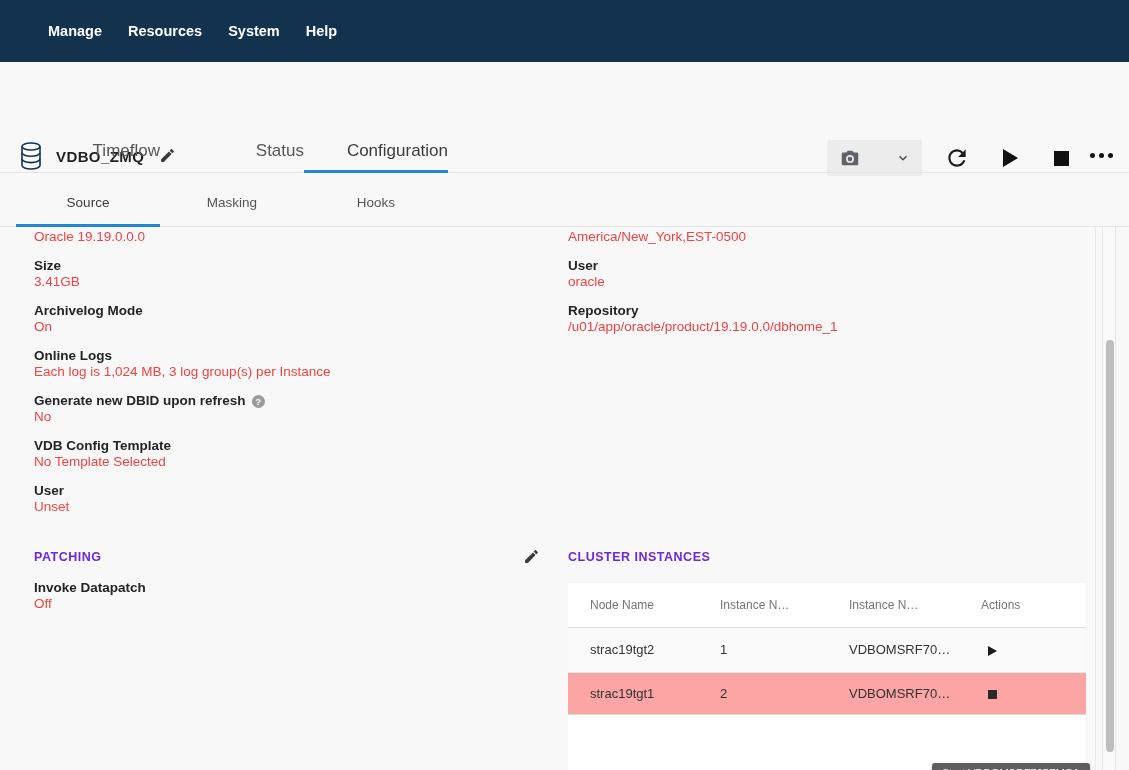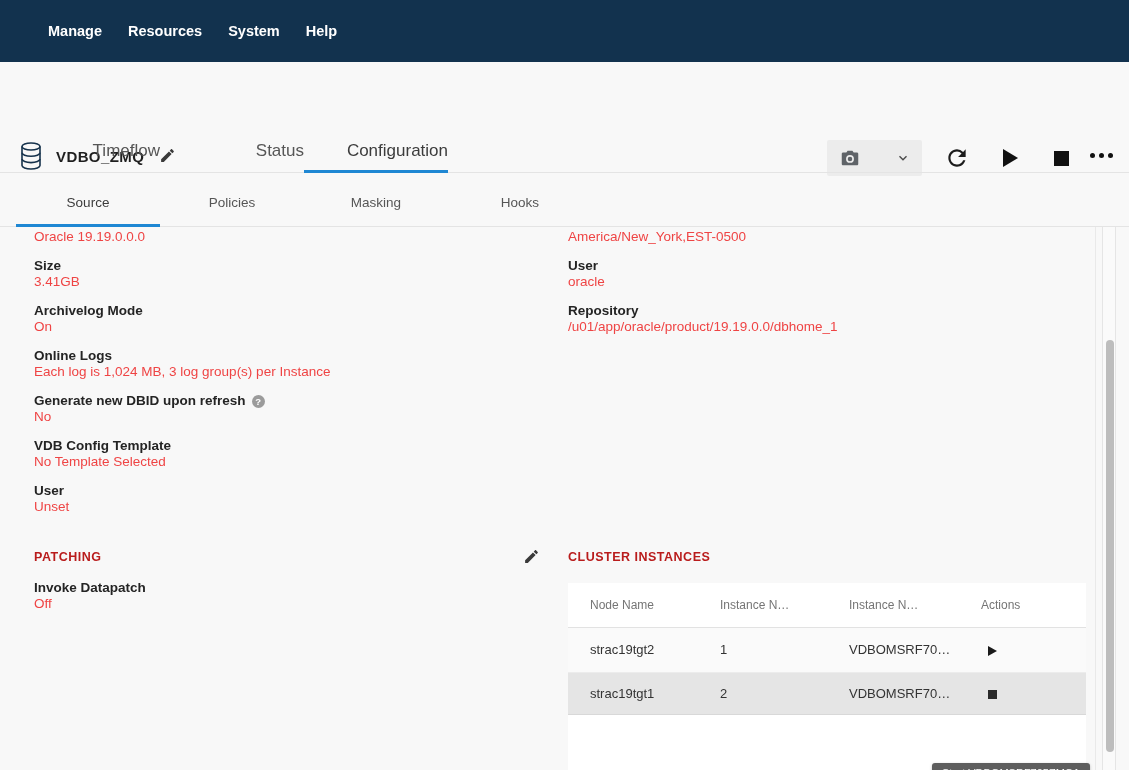--- a/index.html
+++ b/index.html
@@ -45,32 +45,32 @@
   
   .col-left{position:absolute;left:34px;top:229px;width:500px;}
   .col-right{position:absolute;left:568px;top:229px;width:500px;}
   .field{margin-bottom:13px;}
   .flabel{font-size:13.5px;font-weight:bold;color:#242424;line-height:16px;display:flex;align-items:center;}
   .fvalue{font-size:13.5px;color:#ef4444;line-height:16px;}
   .help-icon{display:inline-block;width:13px;height:13px;margin-left:6px;border-radius:50%;
     background:#9b9b9b;color:#fff;font-size:9.5px;font-weight:bold;line-height:13px;text-align:center;cursor:pointer;}
   .help-icon::after{content:"?";}
   
-  .section-title{position:absolute;font-size:12.5px;font-weight:bold;color:#b91c1c;letter-spacing:.5px;}
+  .section-title{position:absolute;font-size:12.5px;font-weight:bold;color:#6d28d9;letter-spacing:.5px;}
   .patch-title{left:34px;top:550px;}
   .patch-edit{position:absolute;left:523px;top:548px;width:18px;height:18px;cursor:pointer;}
   .patch-field{position:absolute;left:34px;top:580px;}
   .ci-title{left:568px;top:550px;}
   
   .table-card{position:absolute;left:568px;top:583px;width:518px;height:187px;background:#ffffff;}
   .thead{position:relative;height:45px;border-bottom:1px solid #e2e2e2;box-sizing:border-box;}
   .th{position:absolute;top:0;line-height:44px;font-size:12px;color:#757575;}
   .trow{position:relative;box-sizing:border-box;}
   .trow.r1{height:45px;background:#fafafa;border-bottom:1px solid #ececec;}
-  .trow.r2{height:42px;background:#e5e5e5;border-bottom:1px solid #d8d8d8;}
+  .trow.r2{height:42px;background:#fca5a5;border-bottom:1px solid #d8d8d8;}
   .td{position:absolute;top:0;font-size:13px;color:#333;}
   .r1 .td{line-height:44px;}
   .r2 .td{line-height:41px;}
   .c1{left:22px;} .c2{left:152px;} .c3{left:281px;} .c4h{left:413px;} .c4{left:420px;}
   .row-play{display:inline-block;width:0;height:0;border-left:9px solid #1a1a1a;
     border-top:5.5px solid transparent;border-bottom:5.5px solid transparent;vertical-align:middle;cursor:pointer;}
   .row-stop{display:inline-block;width:9px;height:9px;background:#2a2a2a;vertical-align:middle;cursor:pointer;}
   .tooltip{
     position:absolute;left:364px;top:90px;height:21px;line-height:21px;padding:0 10px;
     background:#5e5e5e;color:#ffffff;font-size:11px;border-radius:3px;white-space:nowrap;
@@ -139,21 +139,20 @@
   </div>
 
   <div class="tabs">
     <div class="tab">Timeflow</div>
     <div class="tab">Status</div>
     <div class="tab active">Configuration</div>
   </div>
 
   <div class="subtabs">
     <div class="subtab active">Source</div>
-    <div class="subtab">Policies</div>
     <div class="subtab">Masking</div>
     <div class="subtab">Hooks</div>
   </div>
 
   <div class="col-left">
     <div class="field">
       <div class="fvalue">Oracle 19.19.0.0.0</div>
     </div>
     <div class="field">
       <div class="flabel">

